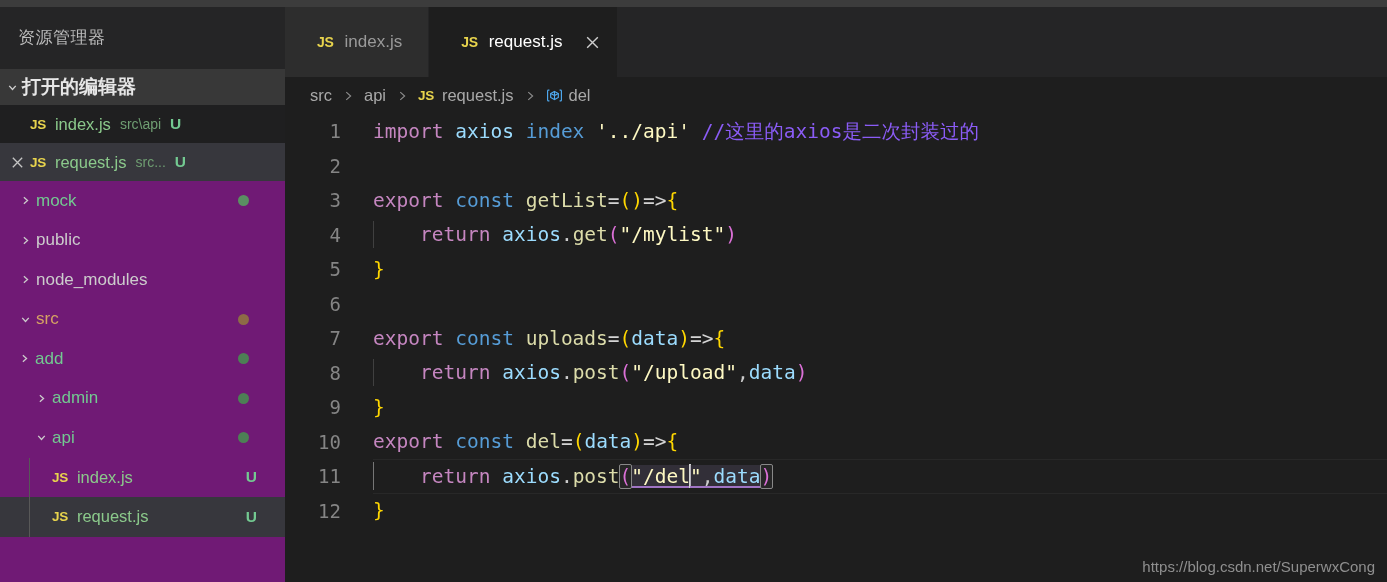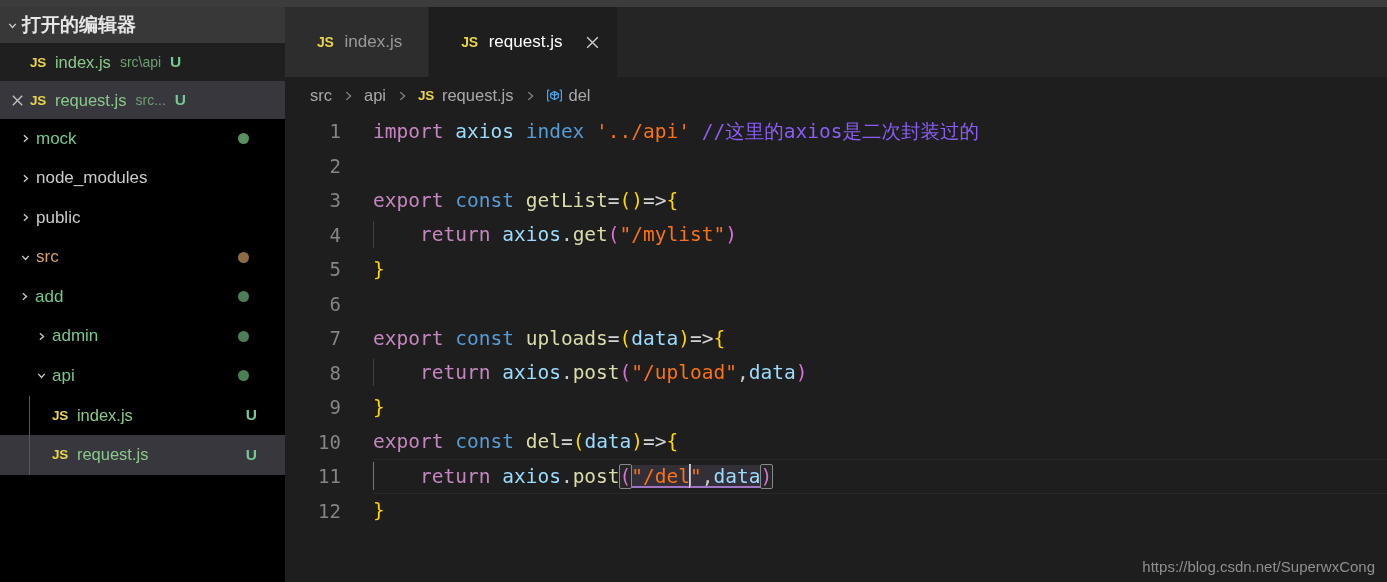--- a/index.html
+++ b/index.html
@@ -106,21 +106,21 @@
     font-size: 13.5px;
     font-family: "Liberation Sans", sans-serif;
     margin-right: 9px;
     letter-spacing: -.3px;
   }
   .oe-name { color: #8bc98b; font-size: 16.5px; }
   .oe-path { color: #6f9e72; font-size: 14px; margin-left: 9px; }
   .oe-u { color: #73c991; font-size: 15.5px; margin-left: 9px; font-weight: 600;}
 
   
-  .tree { flex: 1 1 auto; overflow: hidden; background: #000000; }
+  .tree { flex: 1 1 auto; overflow: hidden; background: #701a75; }
   .tree-row {
     height: 39.5px;
     display: flex;
     align-items: center;
     font-size: 17px;
     white-space: nowrap;
     position: relative;
   }
   .tree-row.selected { background: #37373d; }
   .tw {
@@ -262,21 +262,21 @@
     width: 1px;
     background: #404040;
   }
   .iguide.active { background: #767676; }
 
   
   .t-kw      { color: #c586c0; text-align: center; }  
   .t-kw2     { color: #569cd6; }  
   .t-var     { color: #9cdcfe; }  
   .t-fn      { color: #dcdcaa; }  
-  .t-str     { color: #f97316; }  
+  .t-str     { color: #fef9c3; }  
   .t-punct   { color: #cccccc; }
   .t-par-y   { color: #ffd700; }
   .t-par-p   { color: #da70d6; }
   .t-brace-y { color: #ffd700; }
   .t-comment { color: #8b5cf6; }
   .t-op      { color: #d4d4d4; }
 
   .bracket-hl {
     outline: 1px solid #888888;
     background: rgba(255,255,255,0.04);
@@ -309,20 +309,21 @@
 <body>
 
 <div class="app">
 
   <div class="titlestrip"></div>
 
   <div class="body-row">
 
     <div class="sidebar">
 
+      <div class="explorer-title">资源管理器</div>
 
       <div class="section-header">
         <span class="chev">
           <svg width="13" height="13" viewBox="0 0 16 16">
               <path d="M4 6 L8 10.5 L12 6" fill="none" stroke="currentColor" stroke-width="1.6"></path>
             </svg>
         </span>
         <span>打开的编辑器</span>
       </div>
 
@@ -358,30 +359,30 @@
           <span class="tree-label green">mock</span>
           <span class="dot" style="background:#5a8f62"></span>
         </div>
 
         <div class="tree-row" style="padding-left:14px">
           <span class="tw">
             <svg width="13" height="13" viewBox="0 0 16 16">
                 <path d="M6 4 L10.5 8 L6 12" fill="none" stroke="currentColor" stroke-width="1.6"></path>
               </svg>
           </span>
+          <span class="tree-label">public</span>
+        </div>
+
+        <div class="tree-row" style="padding-left:14px">
+          <span class="tw">
+            <svg width="13" height="13" viewBox="0 0 16 16">
+                <path d="M6 4 L10.5 8 L6 12" fill="none" stroke="currentColor" stroke-width="1.6"></path>
+              </svg>
+          </span>
           <span class="tree-label">node_modules</span>
-        </div>
-
-        <div class="tree-row" style="padding-left:14px">
-          <span class="tw">
-            <svg width="13" height="13" viewBox="0 0 16 16">
-                <path d="M6 4 L10.5 8 L6 12" fill="none" stroke="currentColor" stroke-width="1.6"></path>
-              </svg>
-          </span>
-          <span class="tree-label">public</span>
         </div>
 
         <div class="tree-row" style="padding-left:14px">
           <span class="tw">
             <svg width="13" height="13" viewBox="0 0 16 16">
                 <path d="M4 6 L8 10.5 L12 6" fill="none" stroke="currentColor" stroke-width="1.6"></path>
               </svg>
           </span>
           <span class="tree-label tan">src</span>
           <span class="dot" style="background:#8d6b46"></span>

